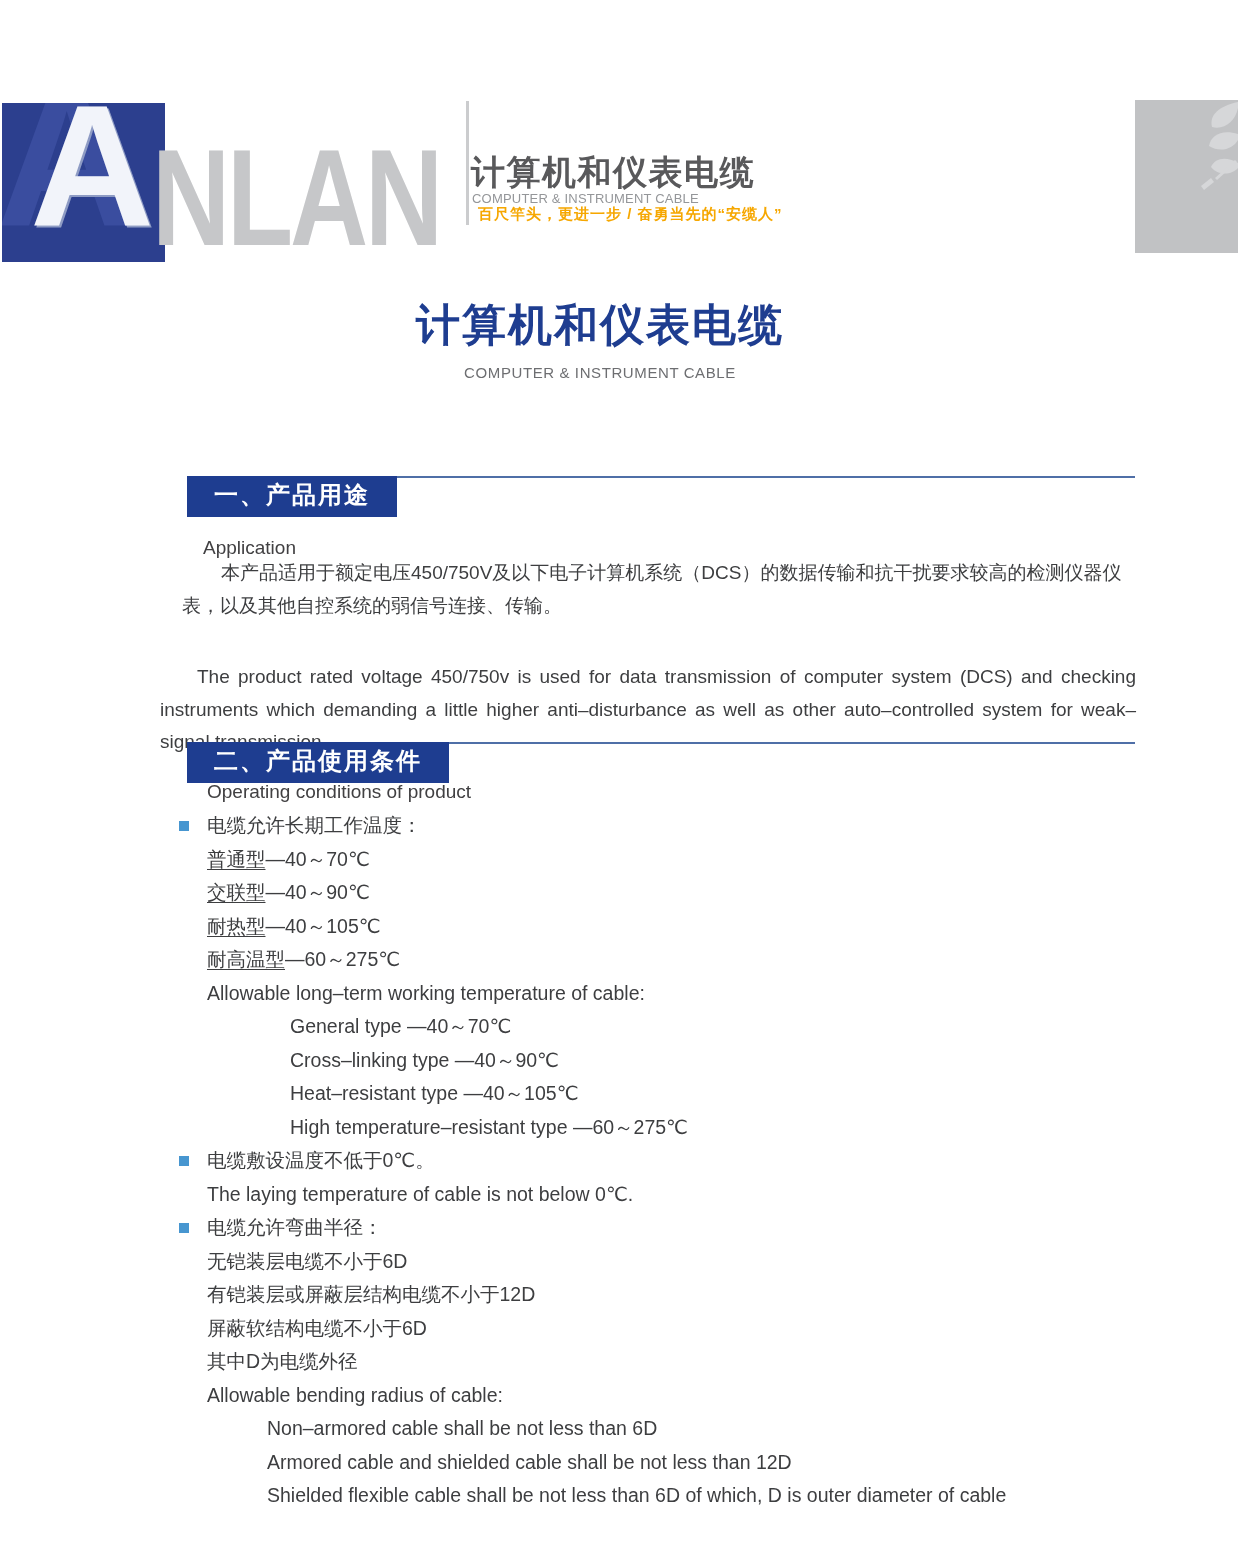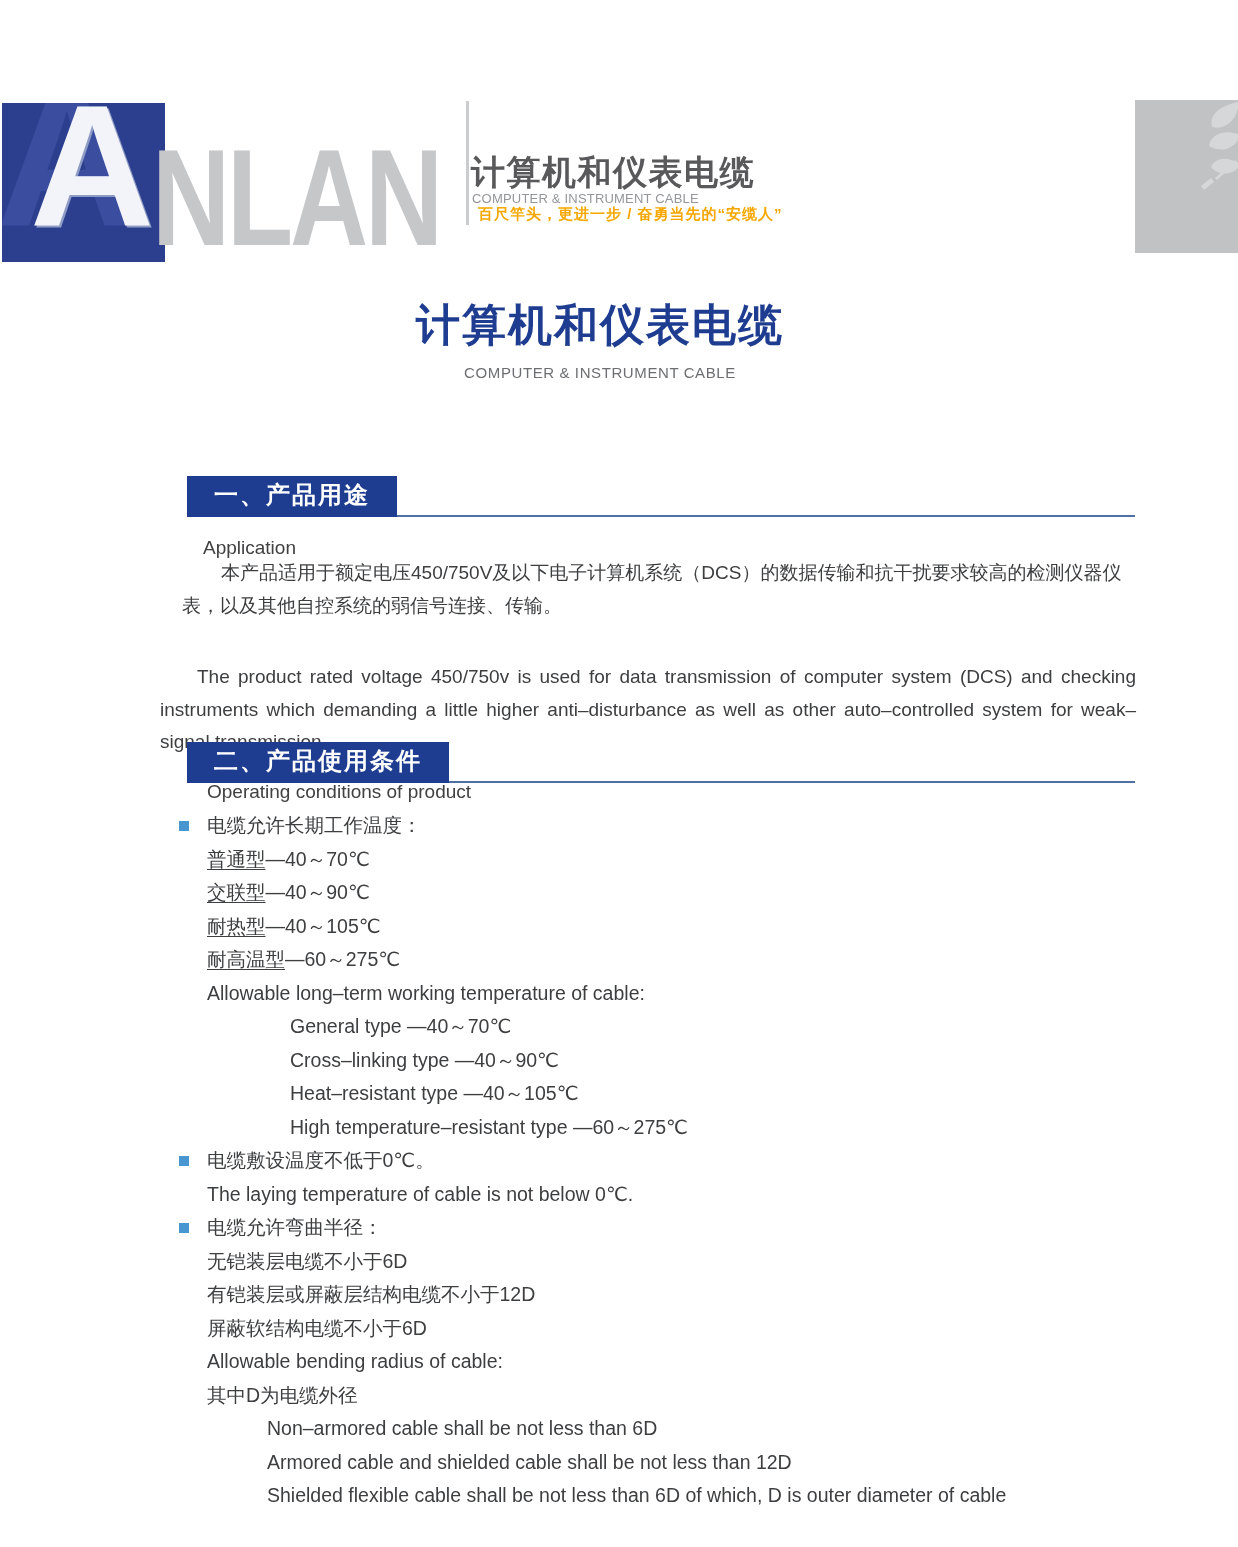--- a/index.html
+++ b/index.html
@@ -27,21 +27,21 @@
   .corner-box { position:absolute; left:1135px; top:100px; width:103px; height:153px;
                 background:#c1c2c4; overflow:hidden; }
   .corner-box svg { position:absolute; right:0; top:0; }
 
   
   .main-title { position:absolute; left:0; top:296px; width:1200px; text-align:center; }
   .main-title-cn { font-size:44px; font-weight:bold; color:#1e3d90; letter-spacing:2px; }
   .main-title-en { margin-top:9px; font-size:15px; color:#6d6e71; letter-spacing:0.6px; }
 
   
-  .sec-hdr { position:absolute; left:163px; width:972px; display:flex; align-items:flex-end;padding-left:24px; }
+  .sec-hdr { position:absolute; left:163px; width:972px; display:flex; align-items:flex-start;padding-left:24px; }
   .sec-hdr.s1 { top:476px; }
   .sec-hdr.s2 { top:742px; }
   .sec-box { background:#1e3d90; color:#ffffff; font-size:24px; font-weight:bold;
              letter-spacing:2px; padding:3px 27px 6px 27px; white-space:nowrap; }
   .sec-line { flex:1; height:2px; background:#4f6fa7; }
 
   .sub-label { position:absolute; font-size:19px; color:#414042; }
   .app-label { left:203px; top:513px;margin-top:24px; }
   .op-label  { left:207px; top:781px; }
 
@@ -118,20 +118,20 @@
       <div class="cond-row indent2"><span class="txt">General type —40～70℃</span></div>
       <div class="cond-row indent2"><span class="txt">Cross–linking type —40～90℃</span></div>
       <div class="cond-row indent2"><span class="txt">Heat–resistant type —40～105℃</span></div>
       <div class="cond-row indent2"><span class="txt">High temperature–resistant type —60～275℃</span></div>
       <div class="cond-row bullet"><span class="sq"></span><span class="txt">电缆敷设温度不低于0℃。</span></div>
       <div class="cond-row plain"><span class="txt">The laying temperature of cable is not below 0℃.</span></div>
       <div class="cond-row bullet"><span class="sq"></span><span class="txt">电缆允许弯曲半径：</span></div>
       <div class="cond-row plain"><span class="txt">无铠装层电缆不小于6D</span></div>
       <div class="cond-row plain"><span class="txt">有铠装层或屏蔽层结构电缆不小于12D</span></div>
       <div class="cond-row plain"><span class="txt">屏蔽软结构电缆不小于6D</span></div>
+      <div class="cond-row plain"><span class="txt">其中D为电缆外径</span></div>
       <div class="cond-row plain"><span class="txt">Allowable bending radius of cable:</span></div>
-      <div class="cond-row plain"><span class="txt">其中D为电缆外径</span></div>
       <div class="cond-row indent3"><span class="txt">Non–armored cable shall be not less than 6D</span></div>
       <div class="cond-row indent3"><span class="txt">Armored cable and shielded cable shall be not less than 12D</span></div>
       <div class="cond-row indent3"><span class="txt">Shielded flexible cable shall be not less than 6D of which, D is outer diameter of cable</span></div>
     </div>
 
 </div>
 
 </body></html>

